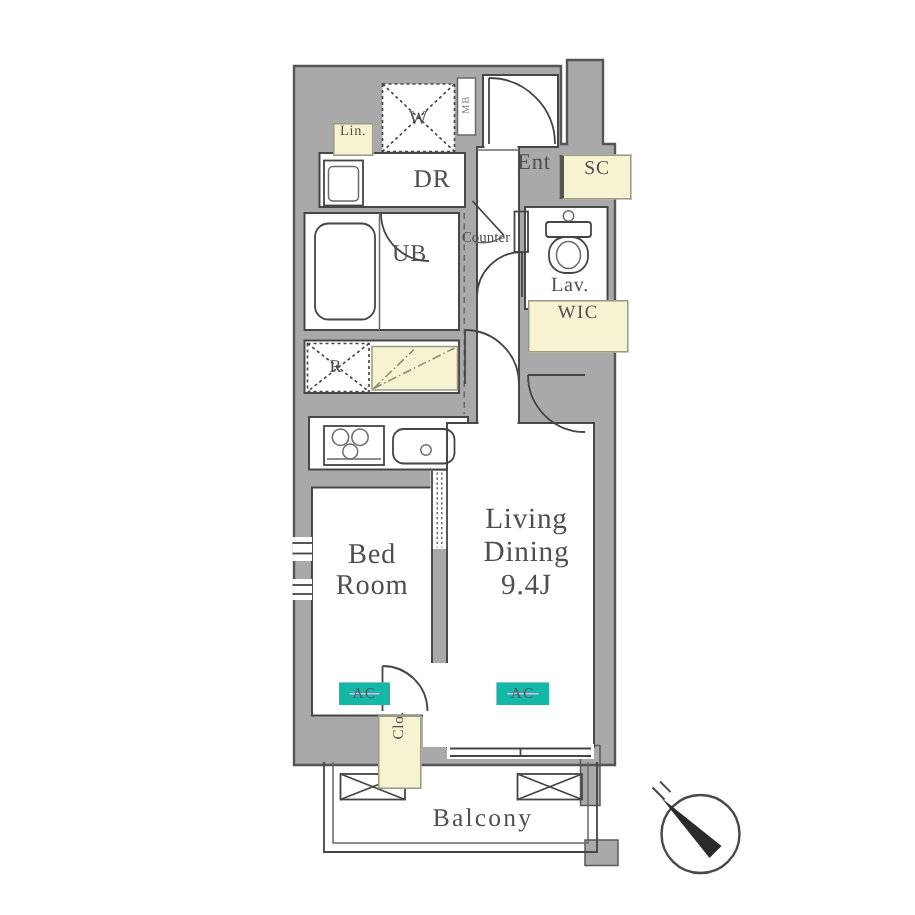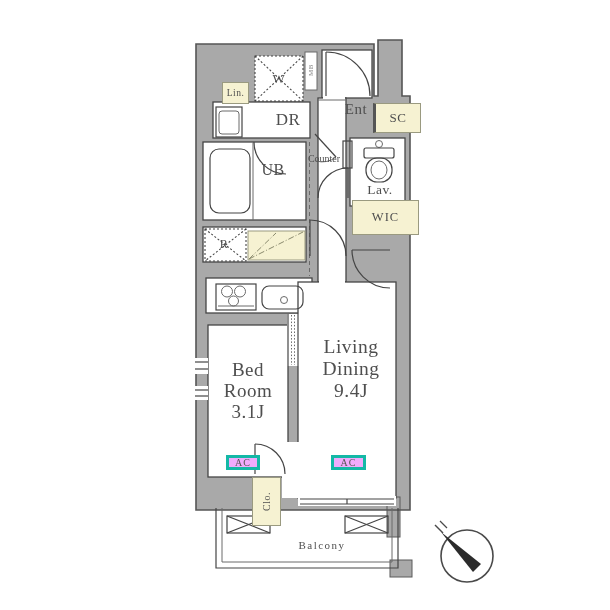--- a/index.html
+++ b/index.html
@@ -24,23 +24,23 @@
   .dashfill{fill:#ffffff;stroke:var(--line);stroke-width:1.1;stroke-dasharray:2 2;}
   .dashdot{stroke:#8a8a6e;stroke-width:1;fill:none;stroke-dasharray:6 2 1 2;}
   .ylw{fill:var(--accent-yellow);stroke:#9a9a80;stroke-width:1;}
   .outline{fill:none;stroke:#555555;stroke-width:1.6;}
   .needle{fill:#2b2b2b;}
   
   .lbl{position:absolute;transform:translate(-50%,-50%);white-space:nowrap;
        color:var(--text);line-height:1;letter-spacing:.5px;}
   .block{position:absolute;text-align:center;color:var(--text);letter-spacing:.5px;}
   .ybox{position:absolute;background:var(--accent-yellow);border:1px solid #9a9a80;
-        display:flex;align-items:center;justify-content:center;color:var(--text);
+        display:flex;align-items:flex-start;justify-content:center;color:var(--text);
         box-sizing:border-box;letter-spacing:.5px;}
-  .acbox{position:absolute;background:#f0abfc;border:3px solid #14b8a6;
+  .acbox{position:absolute;background:#f0abfc;border:7px solid #14b8a6;
          display:flex;align-items:center;justify-content:center;color:#555;
          box-sizing:border-box;font-size:10px;letter-spacing:1px;}
   .vert{transform:rotate(-90deg);}
 </style>
 </head>
 <body>
 
 <div id="stage">
 
   <svg id="plan-svg" width="610" height="610" viewBox="0 0 610 610">
@@ -232,36 +232,35 @@
 
   <div class="ybox" style="left:352px;top:200px;width:67px;height:35px;font-size:12.5px;letter-spacing:1px;">
     <span>WIC</span>
   </div>
 
   <div class="lbl" style="left:224px;top:244px;font-size:12px;">R</div>
 
   <div class="block" style="left:203px;top:359px;width:90px;font-size:19px;line-height:21px;">
     <div>Bed</div>
     <div>Room</div>
-    <div>3.1J</div>
   </div>
 
   <div class="block" style="left:297px;top:336px;width:108px;font-size:19.5px;line-height:22px;">
     <div>Living</div>
     <div>Dining</div>
     <div>9.4J</div>
   </div>
 
   <div class="acbox" style="left:226px;top:455px;width:34px;height:15px;">
     <span>AC</span>
   </div>
 
   <div class="acbox" style="left:331px;top:455px;width:35px;height:15px;">
     <span>AC</span>
   </div>
 
   <div class="ybox" style="left:252px;top:477px;width:29px;height:49px;font-size:10px;">
     <span class="vert">Clo.</span>
   </div>
 
-  <div class="lbl" style="left:322px;top:545px;font-size:11px;letter-spacing:1.5px;">Balcony</div>
+  <div class="lbl" style="left:322px;top:545px;font-size:17px;letter-spacing:1.5px;">Balcony</div>
 
 </div>
 
 </body></html>

